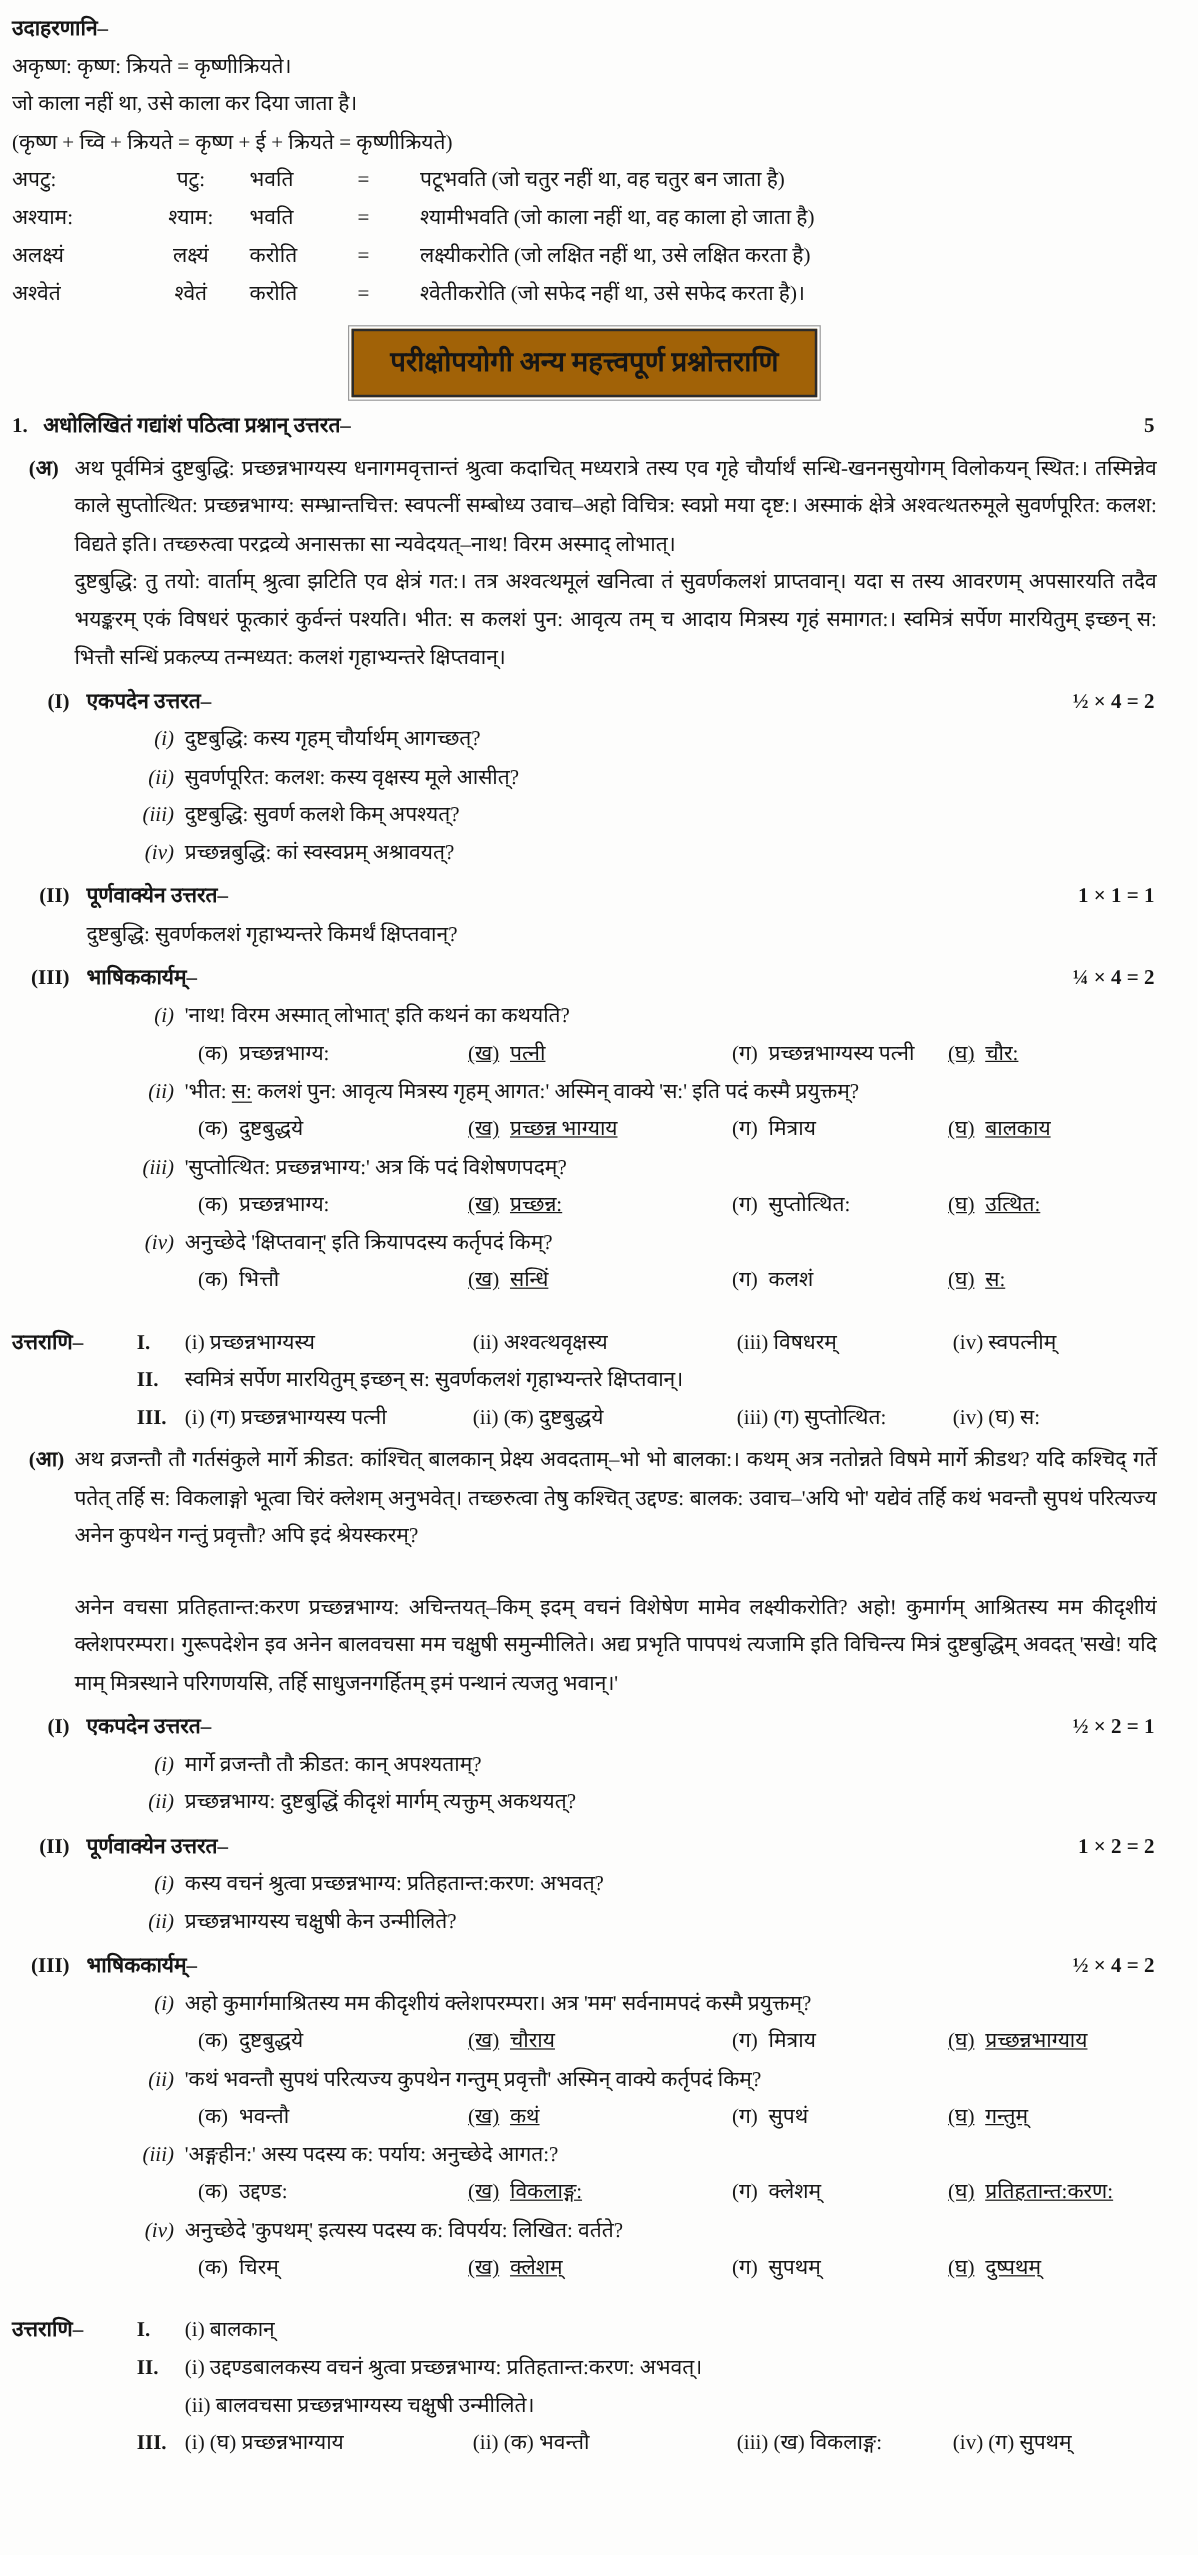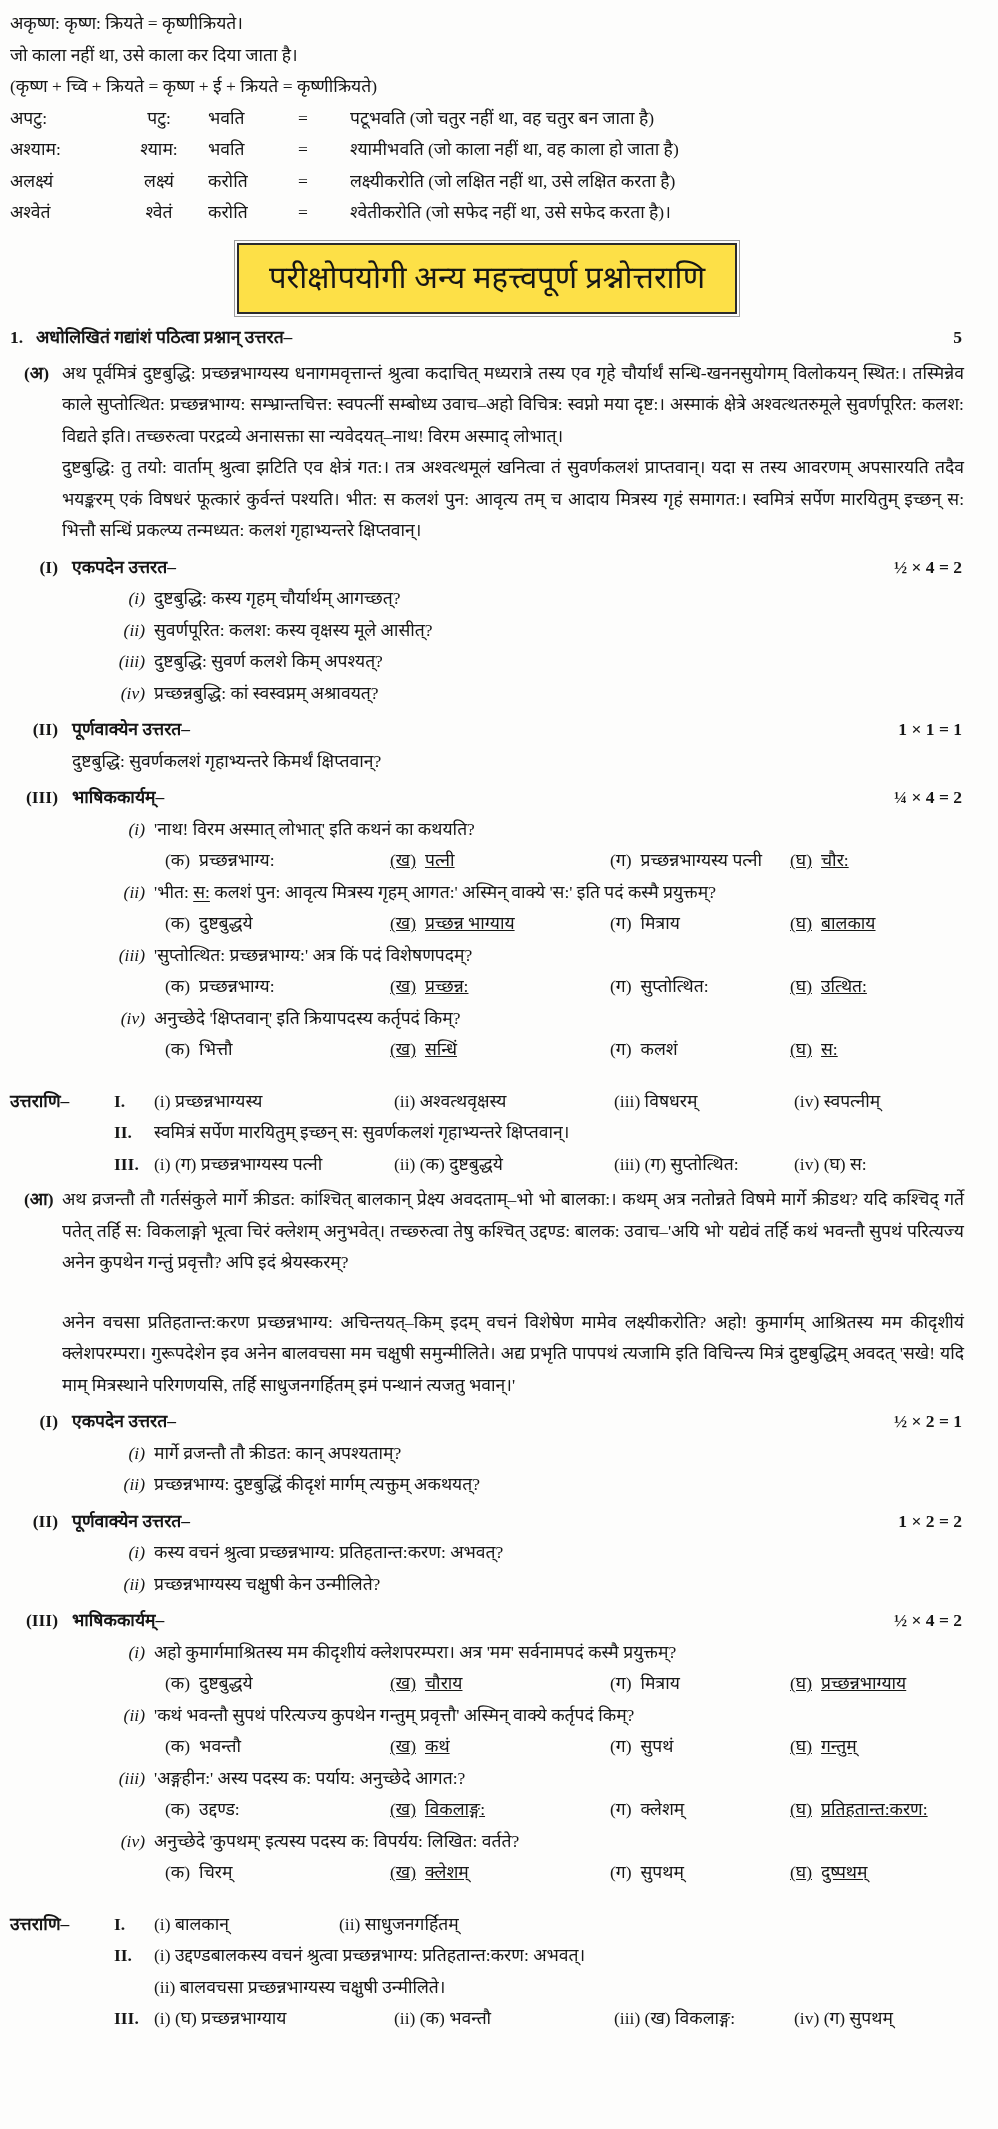--- a/index.html
+++ b/index.html
@@ -26,22 +26,22 @@
   .exc3 { width:90px;  flex-shrink:0; }
   .exc4 { width:52px;  flex-shrink:0; }
   .exc5 { flex:1; }
 
   
   .box-wrap { display:flex; justify-content:center; margin:14px 0 8px; }
   .box-title {
     border:2px solid #2c2c2c;
     outline:1px solid #9a9a9a; outline-offset:2px;
     padding:5px 30px 7px;
-    font-size:31px; font-weight:400;
-    background:#fde047;
+    font-size:23px; font-weight:700;
+    background:#a16207;
   }
 
   
   .q1-row { display:flex; font-weight:700; }
   .q1-num { width:26px; flex-shrink:0; }
   .marks { margin-left:auto; font-weight:700; white-space:nowrap; padding-right:2px; }
 
   
   .passage { display:flex; margin-top:4px; }
   .sec-label { width:52px; flex-shrink:0; font-weight:700; padding-left:14px; box-sizing:border-box; }
@@ -76,20 +76,21 @@
   .p2a { width:185px; } .p2b { flex:1; }
   .ans-text { flex:1; }
   .ans-lines { flex:1; }
 </style>
 </head>
 <body>
 
 <div class="page">
 
   <section>
+    <div class="ex-line bold">उदाहरणानि–</div>
     <div class="ex-line">अकृष्ण: कृष्ण: क्रियते = कृष्णीक्रियते।</div>
     <div class="ex-line">जो काला नहीं था, उसे काला कर दिया जाता है।</div>
     <div class="ex-line">(कृष्ण + च्वि + क्रियते = कृष्ण + ई + क्रियते = कृष्णीक्रियते)</div>
 
     <div class="ex-row">
       <span class="exc1">अपटु:</span>
       <span class="exc2">पटु:</span>
       <span class="exc3">भवति</span>
       <span class="exc4">=</span>
       <span class="exc5">पटूभवति (जो चतुर नहीं था, वह चतुर बन जाता है)</span>
@@ -327,21 +328,20 @@
     <span class="opt opt3"><span class="okey">(ग)</span><span>सुपथम्</span></span>
     <span class="opt opt4"><span class="okey">(घ)</span><span>दुष्पथम्</span></span>
   </div>
 
   <div class="answers">
     <div class="ans-row">
       <span class="ans-head">उत्तराणि–</span>
       <span class="rnum">I.</span>
       <span class="parts">
         <span class="p2a">(i) बालकान्</span>
-        <span class="p2b">(ii) साधुजनगर्हितम्</span>
       </span>
     </div>
     <div class="ans-row">
       <span class="ans-head"></span>
       <span class="rnum">II.</span>
       <span class="ans-lines">
         <div>(i) उद्दण्डबालकस्य वचनं श्रुत्वा प्रच्छन्नभाग्य: प्रतिहतान्त:करण: अभवत्।</div>
         <div>(ii) बालवचसा प्रच्छन्नभाग्यस्य चक्षुषी उन्मीलिते।</div>
       </span>
     </div>

